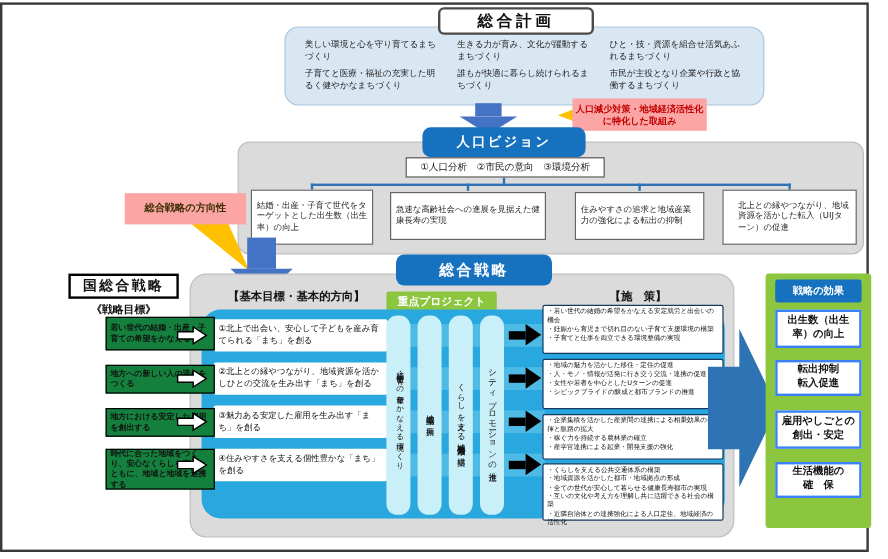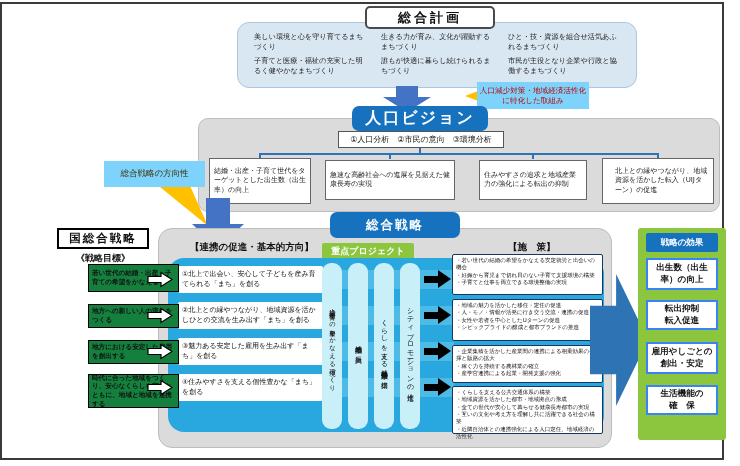--- a/index.html
+++ b/index.html
@@ -11,21 +11,21 @@
   
   .panel-lightblue{left:237px;top:22px;width:400px;height:66px;background:#D9E7F3;
     border:1px solid #A9C7E0;border-radius:12px;display:flex;padding:9px 14px 4px 16px;gap:13px;}
   .tp-col{flex:1;}
   .tp-col p{margin:0 0 5px 0;font-size:7.2px;line-height:1.32;color:#222;}
   .title-plan{left:365px;top:6px;width:130px;height:23px;background:#fff;border:2px solid #4a4a4a;
     border-radius:5px;font-weight:bold;font-size:13px;letter-spacing:3px;}
   
   .stem{background:#4472C4;}
   .tri-down{width:0;height:0;}
-  .callout{background:#7dd3fc;font-weight:normal;}
+  .callout{background:#fca5a5;font-weight:bold;}
   
   .panel-gray{background:#DBDBDB;border:1px solid #BDBDBD;}
   .title-blue{background:#1672BE;color:#fff;font-weight:bold;border-radius:7px;letter-spacing:2px;}
   .analysis-box{background:#fff;border:1px solid #555;font-size:8px;}
   .conn{background:#2E74B5;}
   .vbox{background:#fff;border:1px solid #666;font-size:7px;line-height:1.3;padding:3px 4px;color:#222;
     display:flex;align-items:center;}
   
   .cyan-panel{left:168px;top:258px;width:436px;height:174px;background:#29A8DF;border-radius:16px;}
   .bar{background:#4DBBE6;}
@@ -75,21 +75,21 @@
   </div>
   <div class="abs fc title-plan">総合計画</div>
 
   <div class="abs stem" style="left:396px;top:86px;width:22px;height:11px;"></div>
   <div class="abs tri-down" style="left:383px;top:97px;border-left:24px solid transparent;border-right:24px solid transparent;border-top:15px solid #4472C4;"></div>
 
   <div class="abs tri-down" style="left:465px;top:91px;border-top:5px solid transparent;border-bottom:5px solid transparent;border-right:13px solid #FFC000;"></div>
   <div class="abs fc callout" style="left:477px;top:82px;width:112px;height:27px;color:#C00000;font-size:7.6px;line-height:1.3;">人口減少対策・地域経済活性化に特化した取組み</div>
 
   <div class="abs panel-gray" style="left:198px;top:118px;width:522px;height:94px;border-radius:10px;"></div>
-  <div class="abs fc title-blue" style="left:352px;top:106px;width:136px;height:25px;font-size:16px;">人口ビジョン</div>
+  <div class="abs fc title-blue" style="left:352px;top:106px;width:136px;height:25px;font-size:11px;">人口ビジョン</div>
   <div class="abs fc analysis-box" style="left:338px;top:131px;width:166px;height:17px;">①人口分析　②市民の意向　③環境分析</div>
 
   <div class="abs conn" style="left:419px;top:148px;width:2px;height:6px;"></div>
   <div class="abs conn" style="left:259px;top:153px;width:400px;height:2px;"></div>
   <div class="abs conn" style="left:259px;top:153px;width:2px;height:6px;"></div>
   <div class="abs conn" style="left:389px;top:153px;width:2px;height:6px;"></div>
   <div class="abs conn" style="left:532px;top:153px;width:2px;height:6px;"></div>
   <div class="abs conn" style="left:657px;top:153px;width:2px;height:6px;"></div>
 
   <div class="abs vbox" style="left:209px;top:158px;width:102px;height:46px;">結婚・出産・子育て世代をターゲットとした出生数（出生率）の向上</div>
@@ -97,21 +97,21 @@
   <div class="abs vbox" style="left:479px;top:160px;width:108px;height:40px;">住みやすさの追求と地域産業力の強化による転出の抑制</div>
   <div class="abs vbox" style="left:602px;top:158px;width:112px;height:46px;padding-left:12px;">北上との縁やつながり、地域資源を活かした転入（UIJターン）の促進</div>
 
   <div class="abs" style="left:152px;top:186px;width:56px;height:40px;background:#FFC000;clip-path:polygon(12% 0,68% 0,100% 100%);"></div>
   <div class="abs fc callout" style="left:104px;top:161px;width:101px;height:26px;color:#3d2e00;font-size:8.5px;">総合戦略の方向性</div>
   <div class="abs stem" style="left:206px;top:198px;width:24px;height:26px;"></div>
   <div class="abs tri-down" style="left:192px;top:224px;border-left:26px solid transparent;border-right:26px solid transparent;border-top:24px solid #4472C4;"></div>
 
   <div class="abs panel-gray" style="left:158px;top:228px;width:454px;height:220px;border-radius:14px;"></div>
   <div class="abs fc title-blue" style="left:330px;top:212px;width:130px;height:26px;font-size:12.5px;">総合戦略</div>
-  <div class="abs hgoals" style="left:190px;top:241px;">【連携の促進・基本的方向】</div>
+  <div class="abs hgoals" style="left:190px;top:241px;">【基本目標・基本的方向】</div>
   <div class="abs fc hproj" style="left:322px;top:243px;width:92px;height:17px;">重点プロジェクト</div>
   <div class="abs hgoals" style="left:508px;top:241px;">【施　策】</div>
 
   <div class="abs cyan-panel"></div>
 
   <div class="abs bar" style="left:312px;top:270px;width:142px;height:19px;"></div>
   <div class="abs bar" style="left:312px;top:306px;width:142px;height:19px;"></div>
   <div class="abs bar" style="left:312px;top:342px;width:142px;height:19px;"></div>
   <div class="abs bar" style="left:312px;top:378px;width:142px;height:19px;"></div>
 

